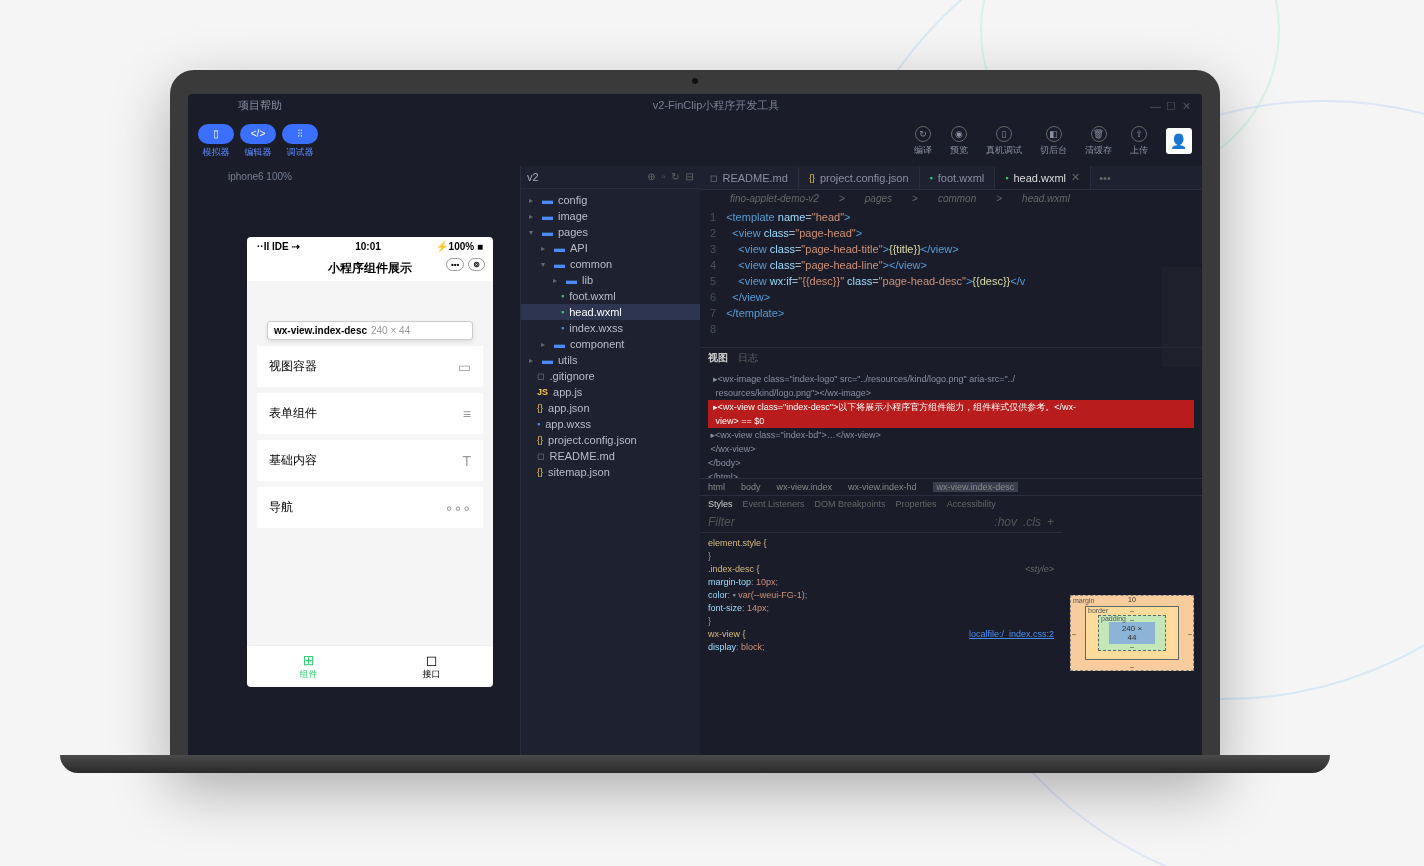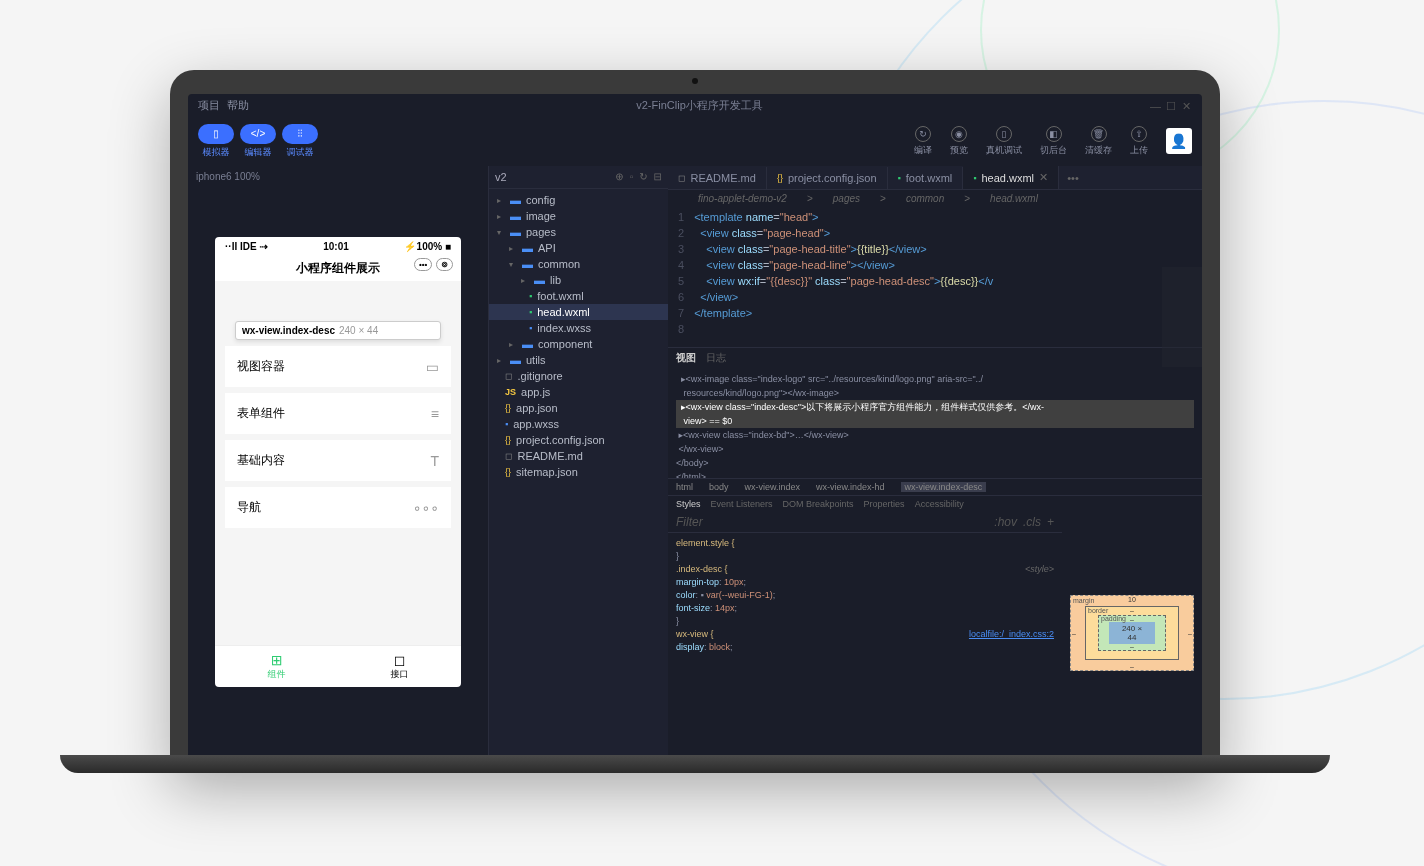--- a/index.html
+++ b/index.html
@@ -3,36 +3,36 @@
 <meta charset="utf-8">
 <style>
 * { margin: 0; padding: 0; box-sizing: border-box; font-family: -apple-system, BlinkMacSystemFont, "Segoe UI", sans-serif; }
 body { background: #f5f5f5; width: 1424px; height: 866px; position: relative; overflow: hidden; }
 .laptop-frame { position: absolute; left: 170px; top: 70px; width: 1050px; height: 700px; background: #3a3a3a; border-radius: 24px 24px 0 0; padding: 24px 18px 0 18px; box-shadow: 0 20px 60px rgba(0,0,0,0.3); }
 .laptop-base { position: absolute; left: 60px; top: 755px; width: 1270px; height: 18px; background: linear-gradient(180deg, #4a4a4a, #2a2a2a); border-radius: 0 0 40px 40px; }
 .laptop-notch { position: absolute; left: 50%; top: 8px; transform: translateX(-50%); width: 6px; height: 6px; background: #111; border-radius: 50%; }
 .screen { width: 100%; height: 100%; background: #1a1d29; border-radius: 4px; overflow: hidden; display: flex; flex-direction: column; color: #abb2bf; font-size: 11px; }
 
 .menubar { height: 22px; display: flex; align-items: center; padding: 0 10px; gap: 12px; color: #8a8fa3; justify-content: space-between; }
-.menubar-left { display: flex; gap: 7px; }
+.menubar-left { display: flex; gap: 0; margin-left: 40px; }
 .menubar-center { flex: 1; text-align: center; color: #7a7f93; }
 .window-controls { display: flex; gap: 6px; }
 .window-controls span { width: 10px; height: 10px; display: inline-block; color: #555; }
 
 .toolbar { height: 50px; display: flex; align-items: center; padding: 0 10px; justify-content: space-between; }
 .toolbar-left { display: flex; gap: 6px; }
 .mode-btn { display: flex; flex-direction: column; align-items: center; gap: 2px; }
 .mode-btn-icon { width: 36px; height: 20px; background: #3b6fff; border-radius: 10px; display: flex; align-items: center; justify-content: center; color: #fff; font-size: 10px; }
 .mode-btn-label { font-size: 9px; color: #5a8aff; }
 .toolbar-right { display: flex; gap: 18px; align-items: center; }
 .toolbar-action { display: flex; flex-direction: column; align-items: center; gap: 2px; color: #8a8fa3; font-size: 9px; }
 .toolbar-action-icon { width: 16px; height: 16px; border: 1px solid #666; border-radius: 50%; display: flex; align-items: center; justify-content: center; font-size: 9px; }
 .avatar { width: 26px; height: 26px; background: #fff; border-radius: 3px; display: flex; align-items: center; justify-content: center; font-size: 14px; }
 
-.main { flex: 1; display: flex; overflow: hidden; }
+.main { flex: 1; display: flex; overflow: hidden; padding-left: 32px; }
 
 .simulator { width: 300px; background: #1a1d29; display: flex; flex-direction: column; }
 .sim-header { padding: 5px 8px; color: #7a7f93; font-size: 10px; }
 .phone { margin: 50px auto 0; width: 246px; height: 450px; background: #fff; border-radius: 4px; display: flex; flex-direction: column; color: #000; overflow: hidden; }
 .phone-status { display: flex; justify-content: space-between; padding: 4px 10px; font-size: 10px; font-weight: 600; }
 .phone-title { text-align: center; font-size: 12px; font-weight: 600; padding: 4px 0; position: relative; }
 .phone-title-icons { position: absolute; right: 8px; top: 2px; display: flex; gap: 4px; align-items: center; }
 .phone-title-icons span { border: 1px solid #999; padding: 1px 4px; border-radius: 10px; font-size: 8px; }
 .phone-body { flex: 1; background: #f5f5f5; padding: 10px; position: relative; }
 .tooltip { background: #fff; border: 1px solid #ccc; border-radius: 3px; padding: 3px 6px; font-size: 10px; margin: 30px 10px 4px; box-shadow: 0 2px 4px rgba(0,0,0,0.1); }
@@ -76,21 +76,21 @@
 .c-attr { color: #9cdcfe; }
 .c-str { color: #ce9178; }
 .c-var { color: #dcdcaa; }
 .minimap { position: absolute; right: 0; top: 60px; width: 40px; height: 100px; background: #22252f; opacity: 0.5; }
 
 .devtools { flex: 1; display: flex; flex-direction: column; border-top: 1px solid #2a2d3d; overflow: hidden; }
 .dev-tabs { padding: 3px 8px; font-size: 10px; color: #666; display: flex; gap: 10px; }
 .dev-tabs .active { color: #ccc; font-weight: bold; }
 .elements-panel { flex: 0 0 auto; font-family: Menlo, Consolas, monospace; font-size: 9px; padding: 4px 8px; color: #8a8fa3; height: 110px; overflow: hidden; }
 .elements-panel div { line-height: 14px; white-space: pre; overflow: hidden; }
-.el-hl { background: #404040; color: #fff; }
+.el-hl { background: #b91c1c; color: #fff; }
 .crumb-row { padding: 3px 8px; font-size: 9px; color: #888; display: flex; gap: 16px; border-top: 1px solid #2a2d3d; }
 .crumb-row .active { background: #3a3d4d; padding: 0 4px; }
 
 .styles-row { display: flex; border-top: 1px solid #2a2d3d; flex: 1; overflow: hidden; }
 .styles-left { flex: 1; display: flex; flex-direction: column; }
 .styles-tabs { display: flex; font-size: 9px; padding: 3px 8px; gap: 10px; color: #666; }
 .styles-tabs .active { color: #ccc; }
 .styles-filter { padding: 3px 8px; font-size: 12px; color: #555; display: flex; justify-content: space-between; border-bottom: 1px solid #2a2d3d; font-style: italic; }
 .styles-filter-right { display: flex; gap: 6px; justify-content: center; }
 .styles-body { font-family: Menlo, Consolas, monospace; font-size: 9px; padding: 4px 8px; color: #8a8fa3; }

